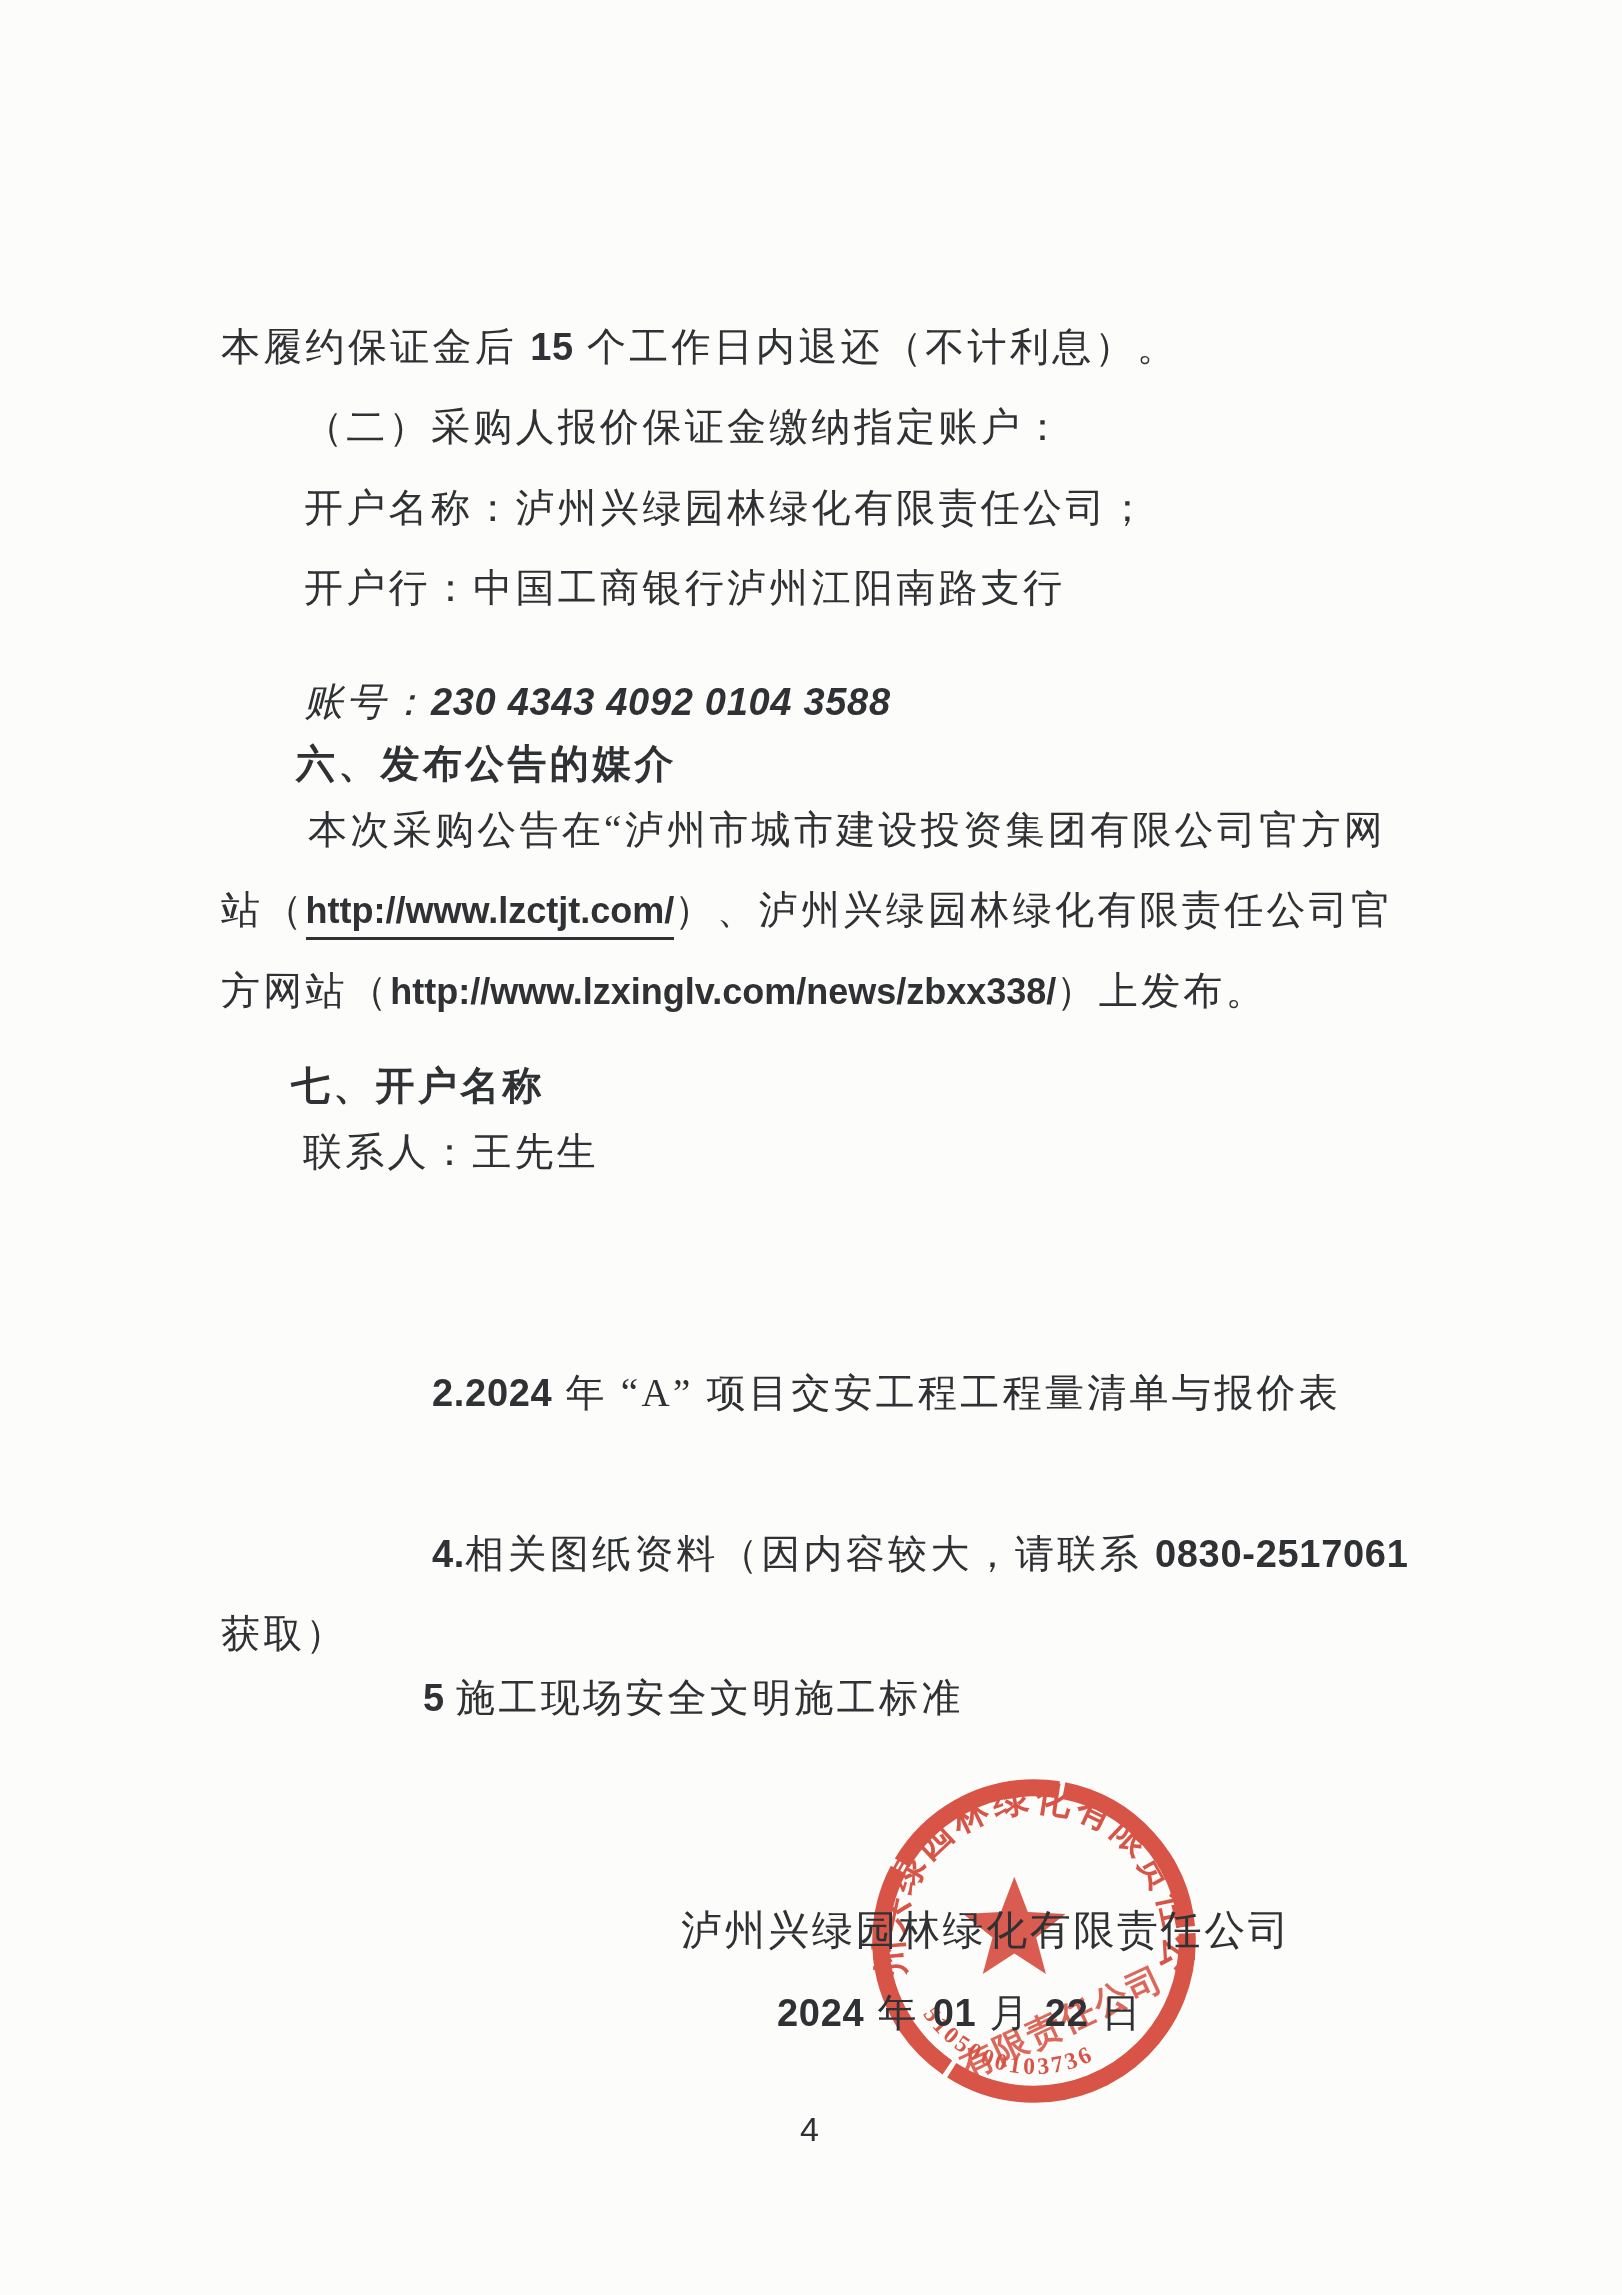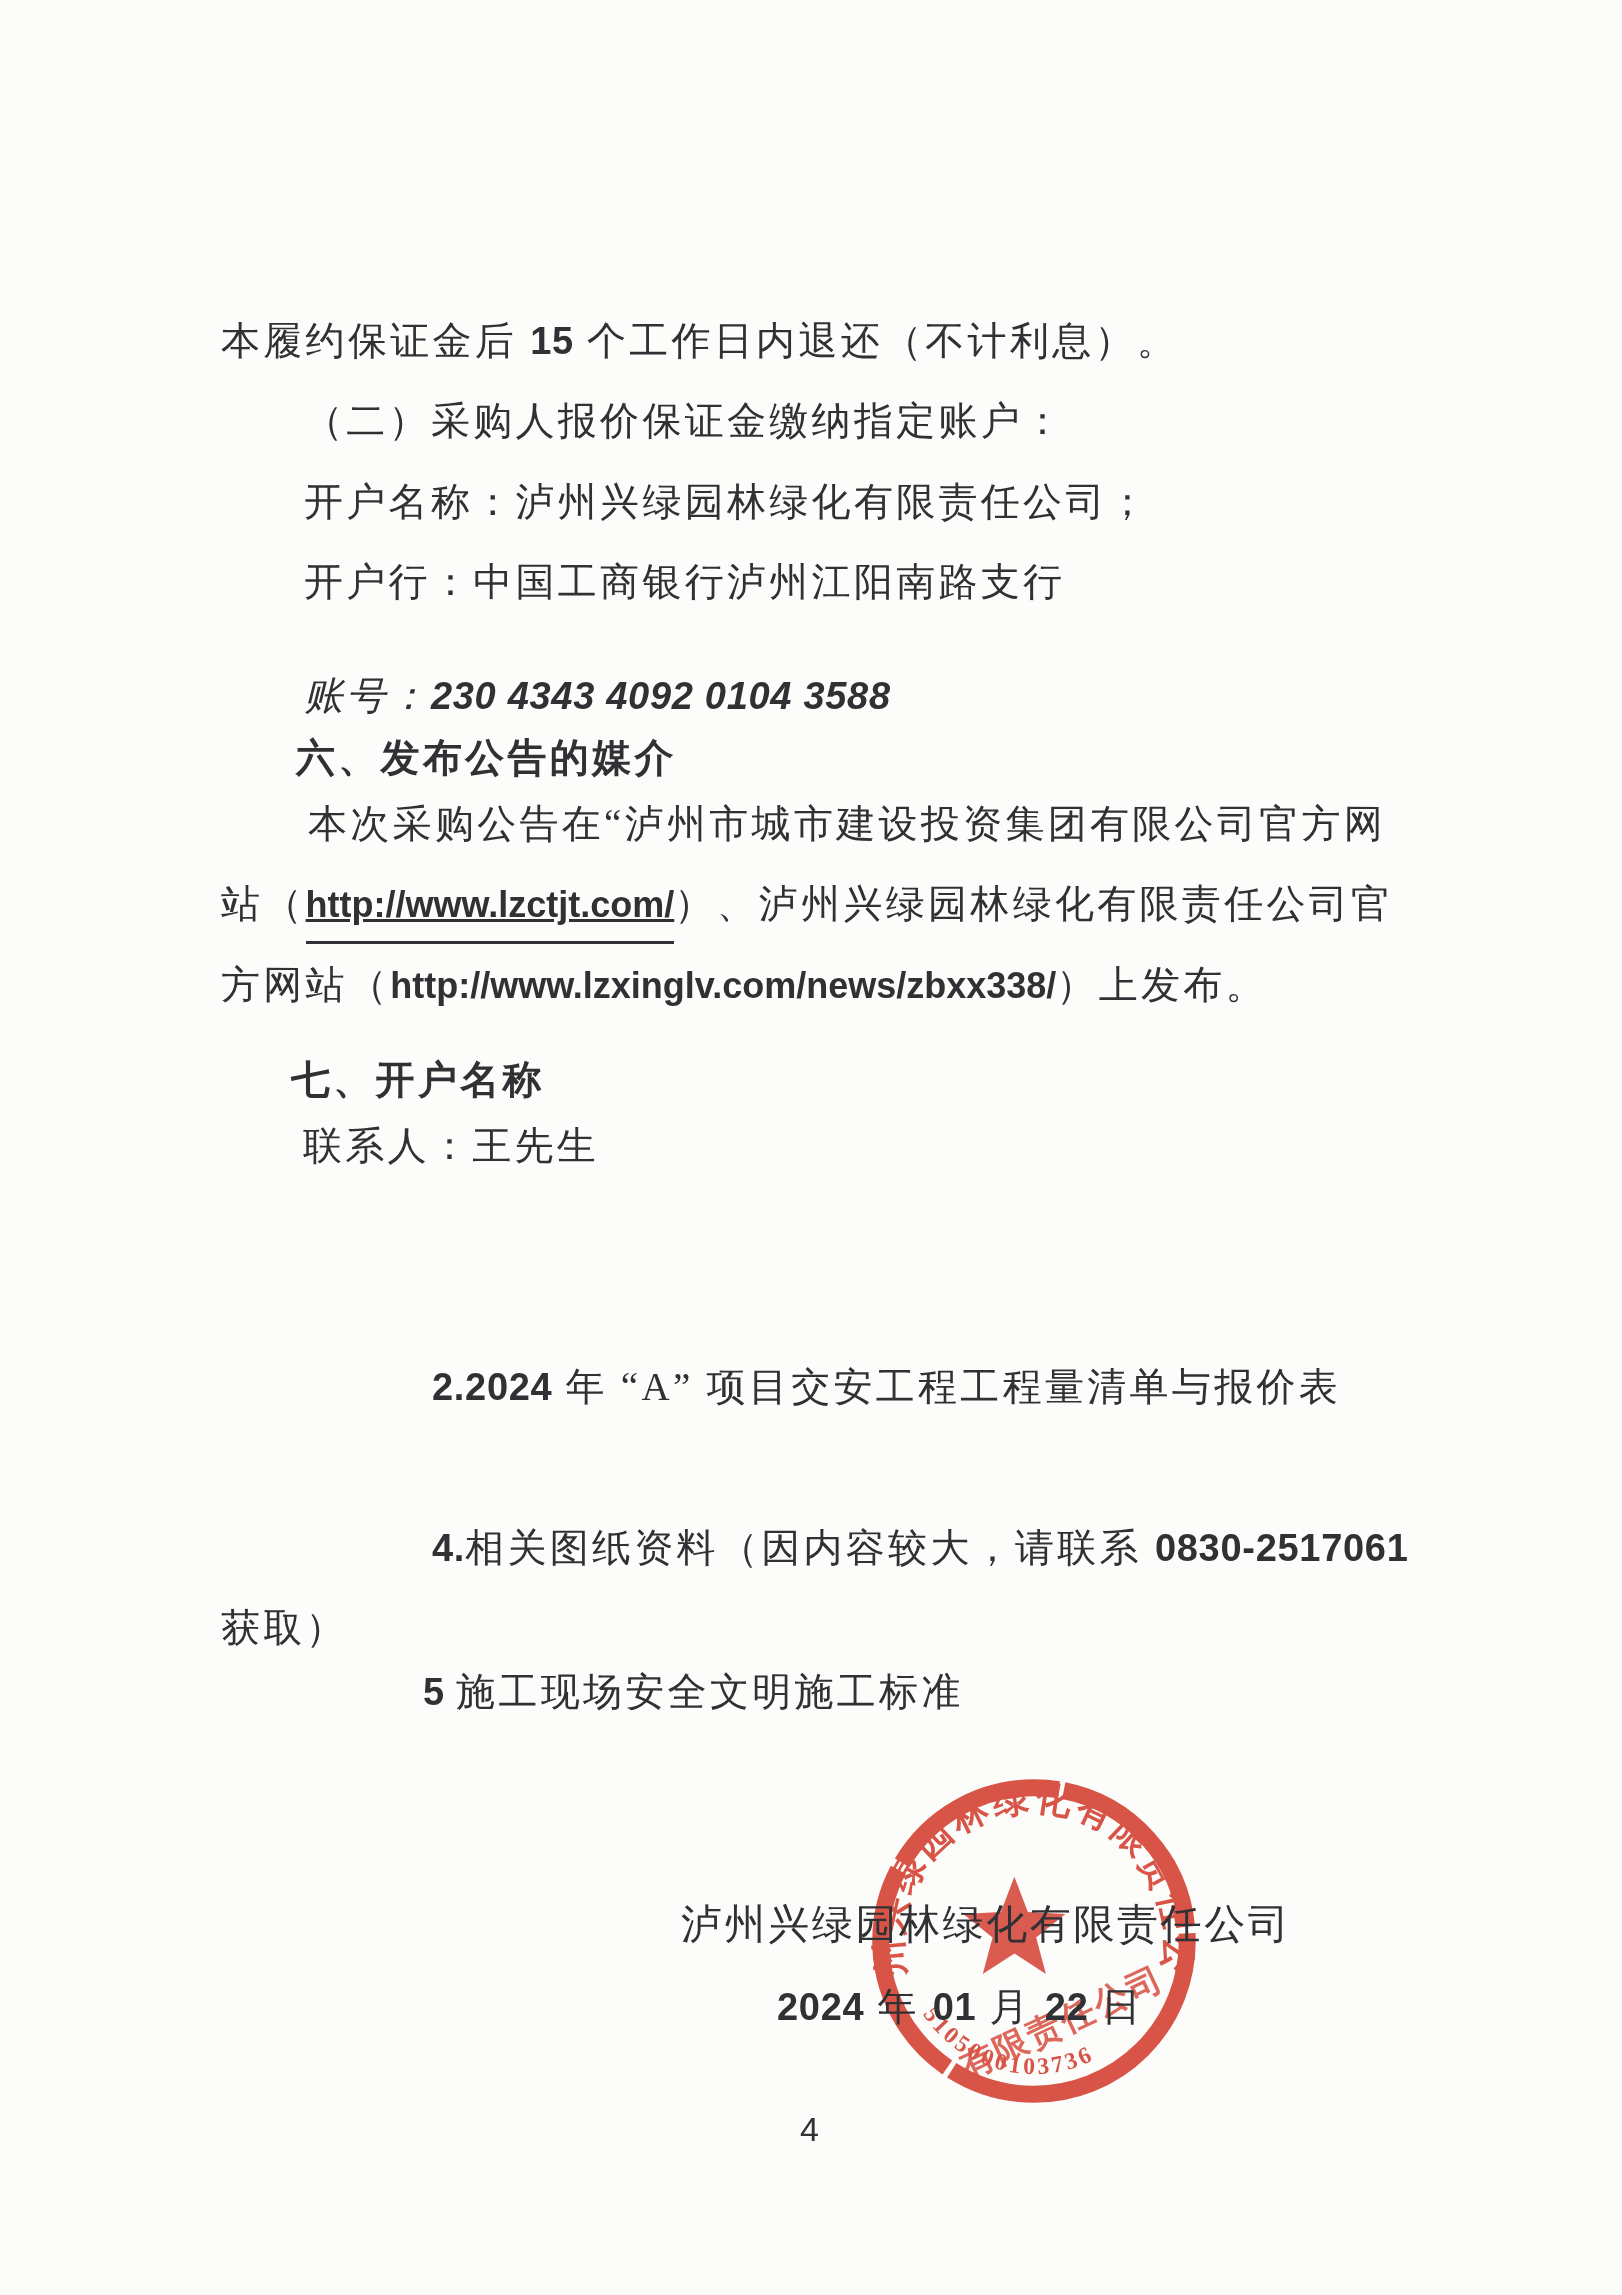--- a/index.html
+++ b/index.html
@@ -9,41 +9,40 @@
     margin:0 auto;
     background:#fcfcfa;
     overflow:hidden;
     font-family:"Liberation Serif", serif;
     color:#303134;
   }
   .line{
     position:absolute;
     white-space:pre;
     font-size:39px;
-    line-height:40px;
+    line-height:52px;
     letter-spacing:3.3px;
     z-index:2;
   }
   .bold{font-weight:700;margin-top:15px;}
   .num{
     font-family:"Liberation Sans", sans-serif;
     font-weight:600;
     font-size:38px;
     letter-spacing:0.7px;
   }
   .url{
     font-family:"Liberation Sans", sans-serif;
     font-weight:600;
     font-size:36px;
     letter-spacing:0px;
   }
   .underlined{
     border-bottom:3.9px solid #303134;
-    padding-bottom:16px;
-    text-decoration:underline;
+    padding-bottom:6px;
   }
   .phone-block{
     position:absolute;
     left:457px;
     top:0px;
     white-space:pre;
   }
   .sig{letter-spacing:2.6px;}
   .pagenum{
     position:absolute;

